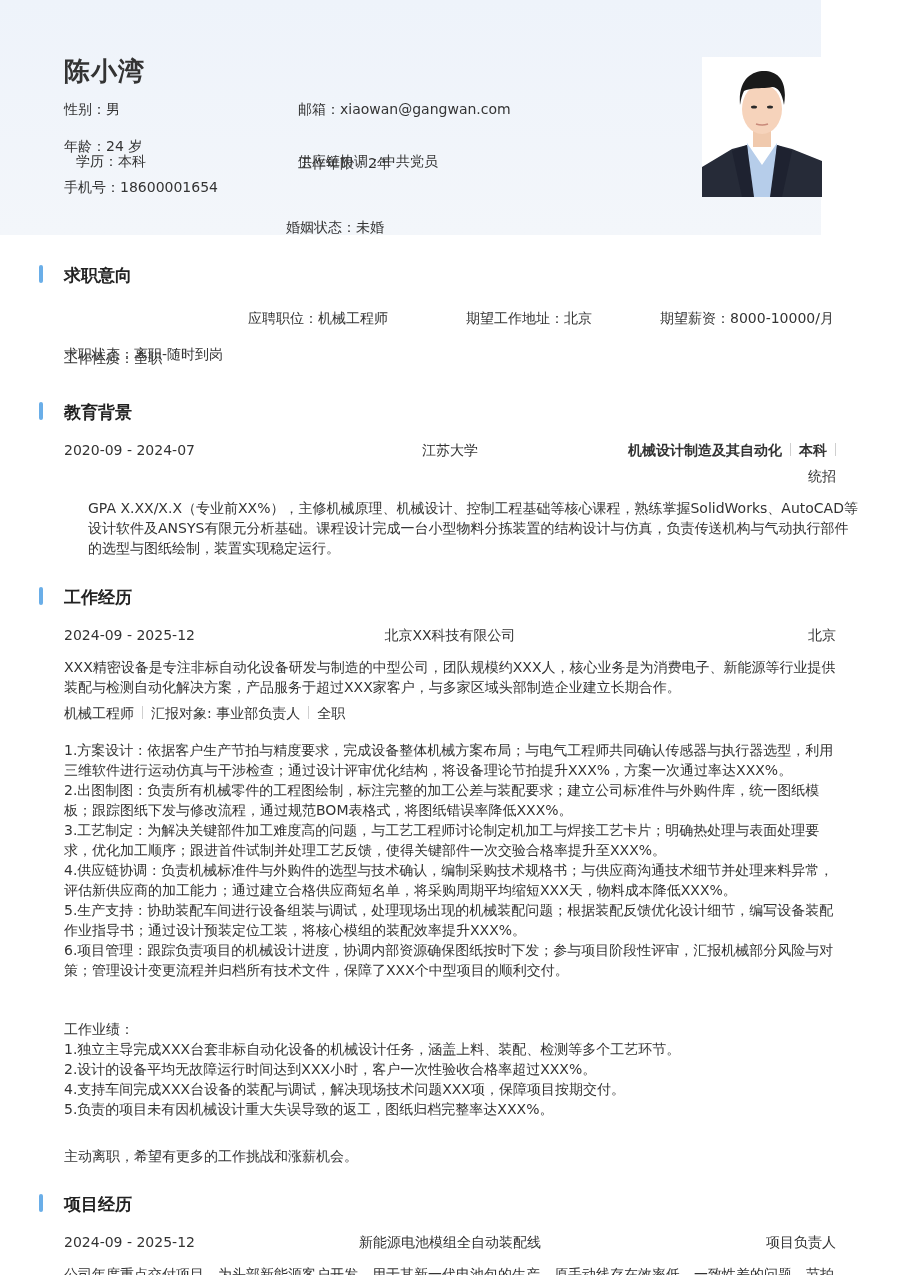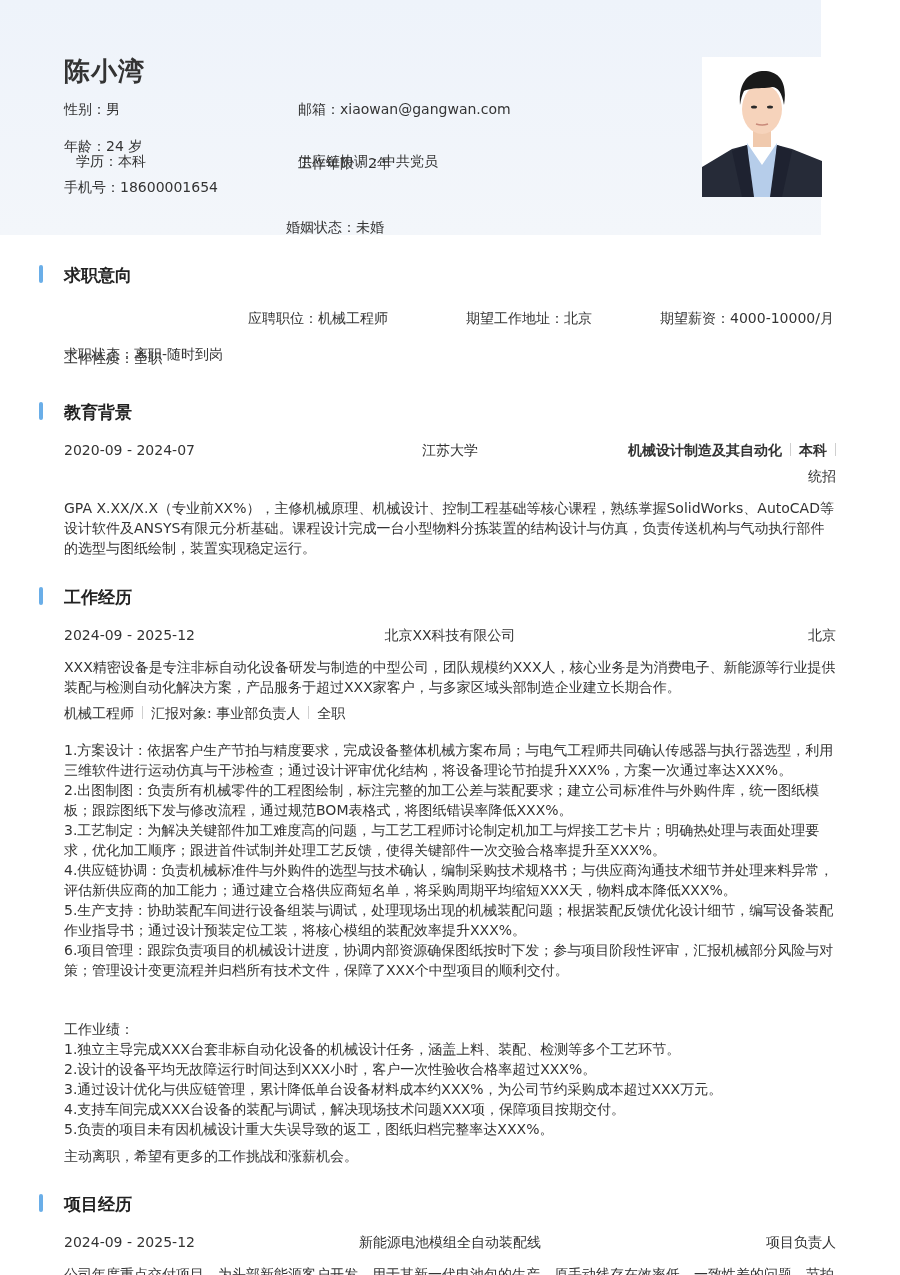--- a/index.html
+++ b/index.html
@@ -90,37 +90,37 @@
 <div class="line" style="left:64px; top:310px;margin-top:40px;">
   <span>工作性质：</span><span>全职</span>
 </div>
 <div class="line" style="left:248px; top:310px;">
   <span>应聘职位：</span><span>机械工程师</span>
 </div>
 <div class="line" style="left:428px; top:310px;margin-left:38px;">
   <span>期望工作地址：</span><span>北京</span>
 </div>
 <div class="line" style="left:660px; top:310px;">
-  <span>期望薪资：</span><span>4000-10000/月</span>
+  <span>期望薪资：</span><span>8000-10000/月</span>
 </div>
 <div class="line" style="left:64px; top:346px;">
   <span>求职状态：</span><span>离职-随时到岗</span>
 </div>
 
 <div class="section-bar" style="top:402px;"></div>
 <div class="section-title" style="top:401px;">教育背景</div>
 
 <div class="line" style="left:64px; top:442px;">2020-09 - 2024-07</div>
 <div class="line center" style="left:350px; width:200px; top:442px;">江苏大学</div>
 <div class="line right" style="left:560px; width:276px; top:442px;font-weight:bold;">
   <span>机械设计制造及其自动化</span><span class="sep"></span><span>本科</span><span class="sep" style="margin-right:0;"></span>
 </div>
 <div class="line right" style="left:700px; width:136px; top:468px;">统招</div>
 
-<div class="para" style="top:498px;">GPA X.XX/X.X（专业前XX%），主修机械原理、机械设计、控制工程基础等核心课程，熟练掌握SolidWorks、AutoCAD等设计软件及ANSYS有限元分析基础。课程设计完成一台小型物料分拣装置的结构设计与仿真，负责传送机构与气动执行部件的选型与图纸绘制，装置实现稳定运行。</div>
+<div class="para" style="top:498px;margin-left:24px;">GPA X.XX/X.X（专业前XX%），主修机械原理、机械设计、控制工程基础等核心课程，熟练掌握SolidWorks、AutoCAD等设计软件及ANSYS有限元分析基础。课程设计完成一台小型物料分拣装置的结构设计与仿真，负责传送机构与气动执行部件的选型与图纸绘制，装置实现稳定运行。</div>
 
 <div class="section-bar" style="top:587px;"></div>
 <div class="section-title" style="top:586px;">工作经历</div>
 
 <div class="line" style="left:64px; top:627px;">2024-09 - 2025-12</div>
 <div class="line center" style="left:340px; width:220px; top:627px;">北京XX科技有限公司</div>
 <div class="line right" style="left:700px; width:136px; top:627px;">北京</div>
 
 <div class="para" style="top:657px;">XXX精密设备是专注非标自动化设备研发与制造的中型公司，团队规模约XXX人，核心业务是为消费电子、新能源等行业提供装配与检测自动化解决方案，产品服务于超过XXX家客户，与多家区域头部制造企业建立长期合作。</div>
 
@@ -134,21 +134,20 @@
   <div>3.工艺制定：为解决关键部件加工难度高的问题，与工艺工程师讨论制定机加工与焊接工艺卡片；明确热处理与表面处理要求，优化加工顺序；跟进首件试制并处理工艺反馈，使得关键部件一次交验合格率提升至XXX%。</div>
   <div>4.供应链协调：负责机械标准件与外购件的选型与技术确认，编制采购技术规格书；与供应商沟通技术细节并处理来料异常，评估新供应商的加工能力；通过建立合格供应商短名单，将采购周期平均缩短XXX天，物料成本降低XXX%。</div>
   <div>5.生产支持：协助装配车间进行设备组装与调试，处理现场出现的机械装配问题；根据装配反馈优化设计细节，编写设备装配作业指导书；通过设计预装定位工装，将核心模组的装配效率提升XXX%。</div>
   <div>6.项目管理：跟踪负责项目的机械设计进度，协调内部资源确保图纸按时下发；参与项目阶段性评审，汇报机械部分风险与对策；管理设计变更流程并归档所有技术文件，保障了XXX个中型项目的顺利交付。</div>
 </div>
 
 <div class="para" style="top:1019px;">
   <div>工作业绩：</div>
   <div>1.独立主导完成XXX台套非标自动化设备的机械设计任务，涵盖上料、装配、检测等多个工艺环节。</div>
   <div>2.设计的设备平均无故障运行时间达到XXX小时，客户一次性验收合格率超过XXX%。</div>
-  <div>3.通过设计优化与供应链管理，累计降低单台设备材料成本约XXX%，为公司节约采购成本超过XXX万元。</div>
   <div>4.支持车间完成XXX台设备的装配与调试，解决现场技术问题XXX项，保障项目按期交付。</div>
   <div>5.负责的项目未有因机械设计重大失误导致的返工，图纸归档完整率达XXX%。</div>
 </div>
 
 <div class="para" style="top:1146px;">主动离职，希望有更多的工作挑战和涨薪机会。</div>
 
 <div class="section-bar" style="top:1194px;"></div>
 <div class="section-title" style="top:1193px;">项目经历</div>
 
 <div class="line" style="left:64px; top:1234px;">2024-09 - 2025-12</div>

